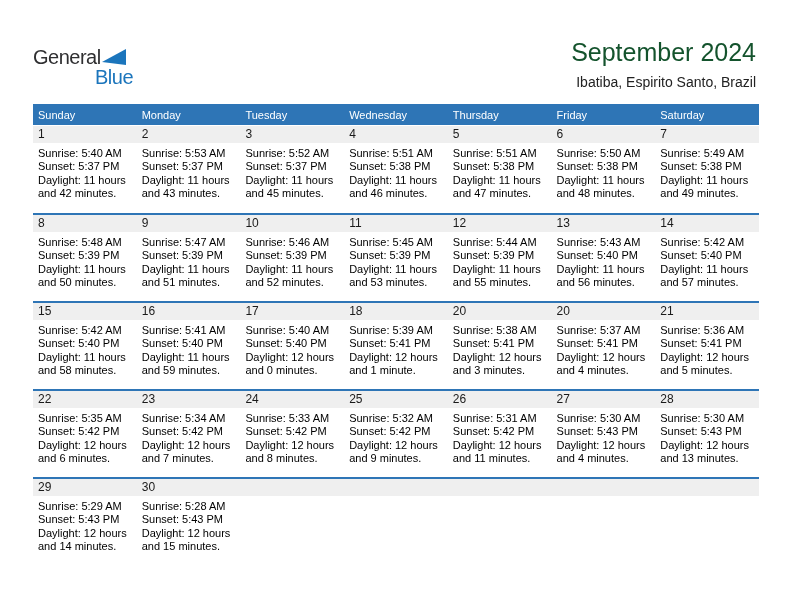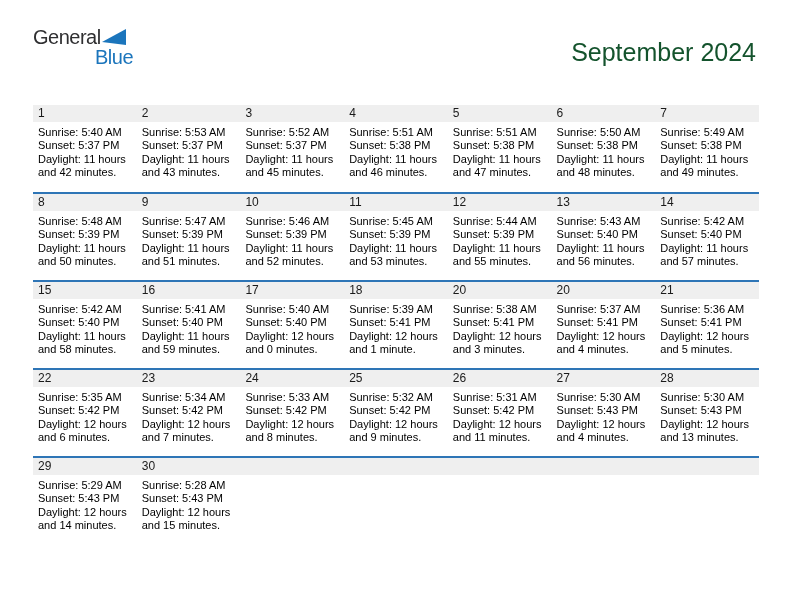--- a/index.html
+++ b/index.html
@@ -11,21 +11,21 @@
   html,body{margin:0;padding:0;}
   body{
     width:792px;height:612px;background:#ffffff;
     font-family:"Liberation Sans", sans-serif;
     color:var(--text-dark);
     position:relative;overflow:hidden;
   }
   .page{position:absolute;inset:0;}
 
   
-  .logo{position:absolute;left:33px;top:27px;width:120px;}
+  .logo{position:absolute;left:33px;top:47px;width:120px;}
   .logo-line1{display:flex;align-items:flex-start;}
   .logo-general{font-size:20px;letter-spacing:-0.5px;color:#2f2f31;line-height:20px;}
   .logo-tri{margin-left:1px;margin-top:2px;}
   .logo-blue{font-size:20px;letter-spacing:-0.5px;color:var(--accent-blue);line-height:18px;margin-left:62px;margin-top:-2px;}
 
   .titleblock{position:absolute;right:36px;top:38px;text-align:right;}
   .cal-title{font-size:25px;color:#14532d;line-height:28px;}
   .cal-subtitle{font-size:14px;color:#222;line-height:16px;margin-top:8px;}
 
   
@@ -71,23 +71,33 @@
         <svg width="24" height="17" viewBox="0 0 24 17">
             <polygon points="0,13 24,0 24,16" fill="#1B75BC"></polygon>
           </svg>
       </span>
     </div>
     <div class="logo-blue">Blue</div>
   </div>
 
   <div class="titleblock">
     <div class="cal-title">September 2024</div>
+    <div class="cal-subtitle">Ibatiba, Espirito Santo, Brazil</div>
   </div>
 
   <div class="calendar">
+    <div class="cal-head">
+      <div class="hcell">Sunday</div>
+      <div class="hcell">Monday</div>
+      <div class="hcell">Tuesday</div>
+      <div class="hcell">Wednesday</div>
+      <div class="hcell">Thursday</div>
+      <div class="hcell">Friday</div>
+      <div class="hcell">Saturday</div>
+    </div>
     <div id="weeks">
         <div class="week">
           <div class="cell"><div class="day-num">1</div><div class="cell-body">
               <div>Sunrise: 5:40 AM</div>
               <div>Sunset: 5:37 PM</div>
               <div>Daylight: 11 hours</div>
               <div>and 42 minutes.</div>
             </div></div>
           <div class="cell"><div class="day-num">2</div><div class="cell-body">
               <div>Sunrise: 5:53 AM</div>

